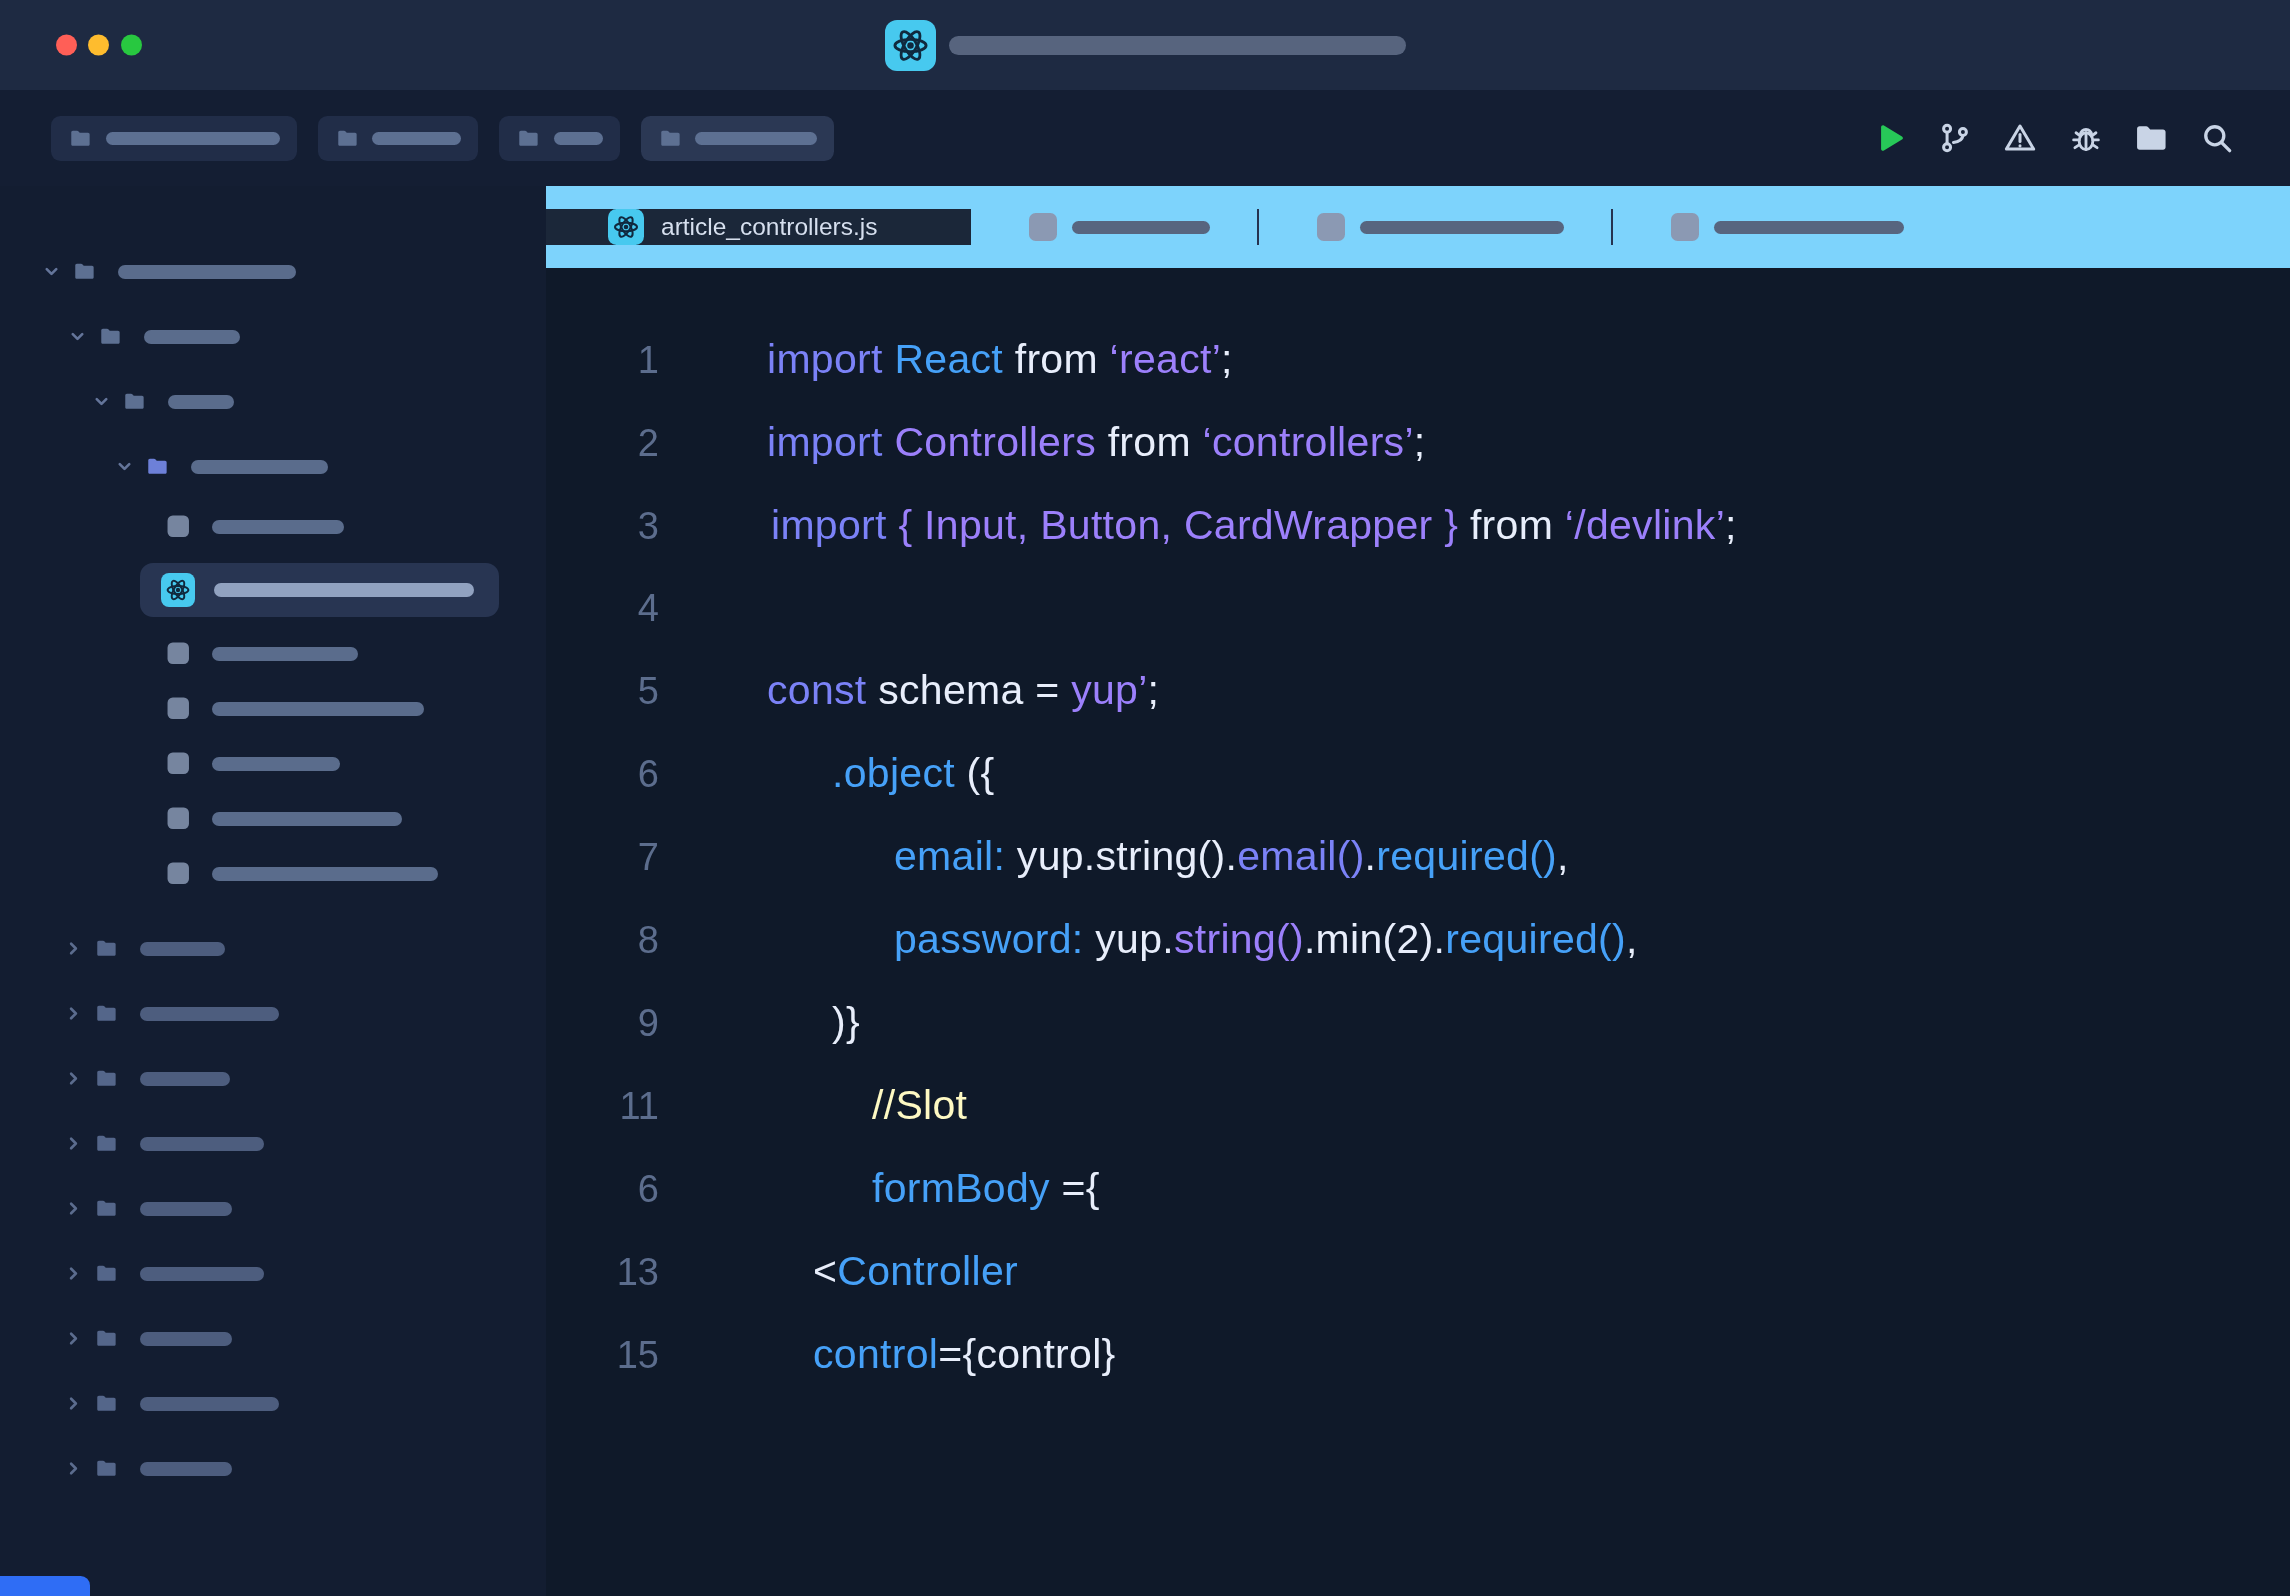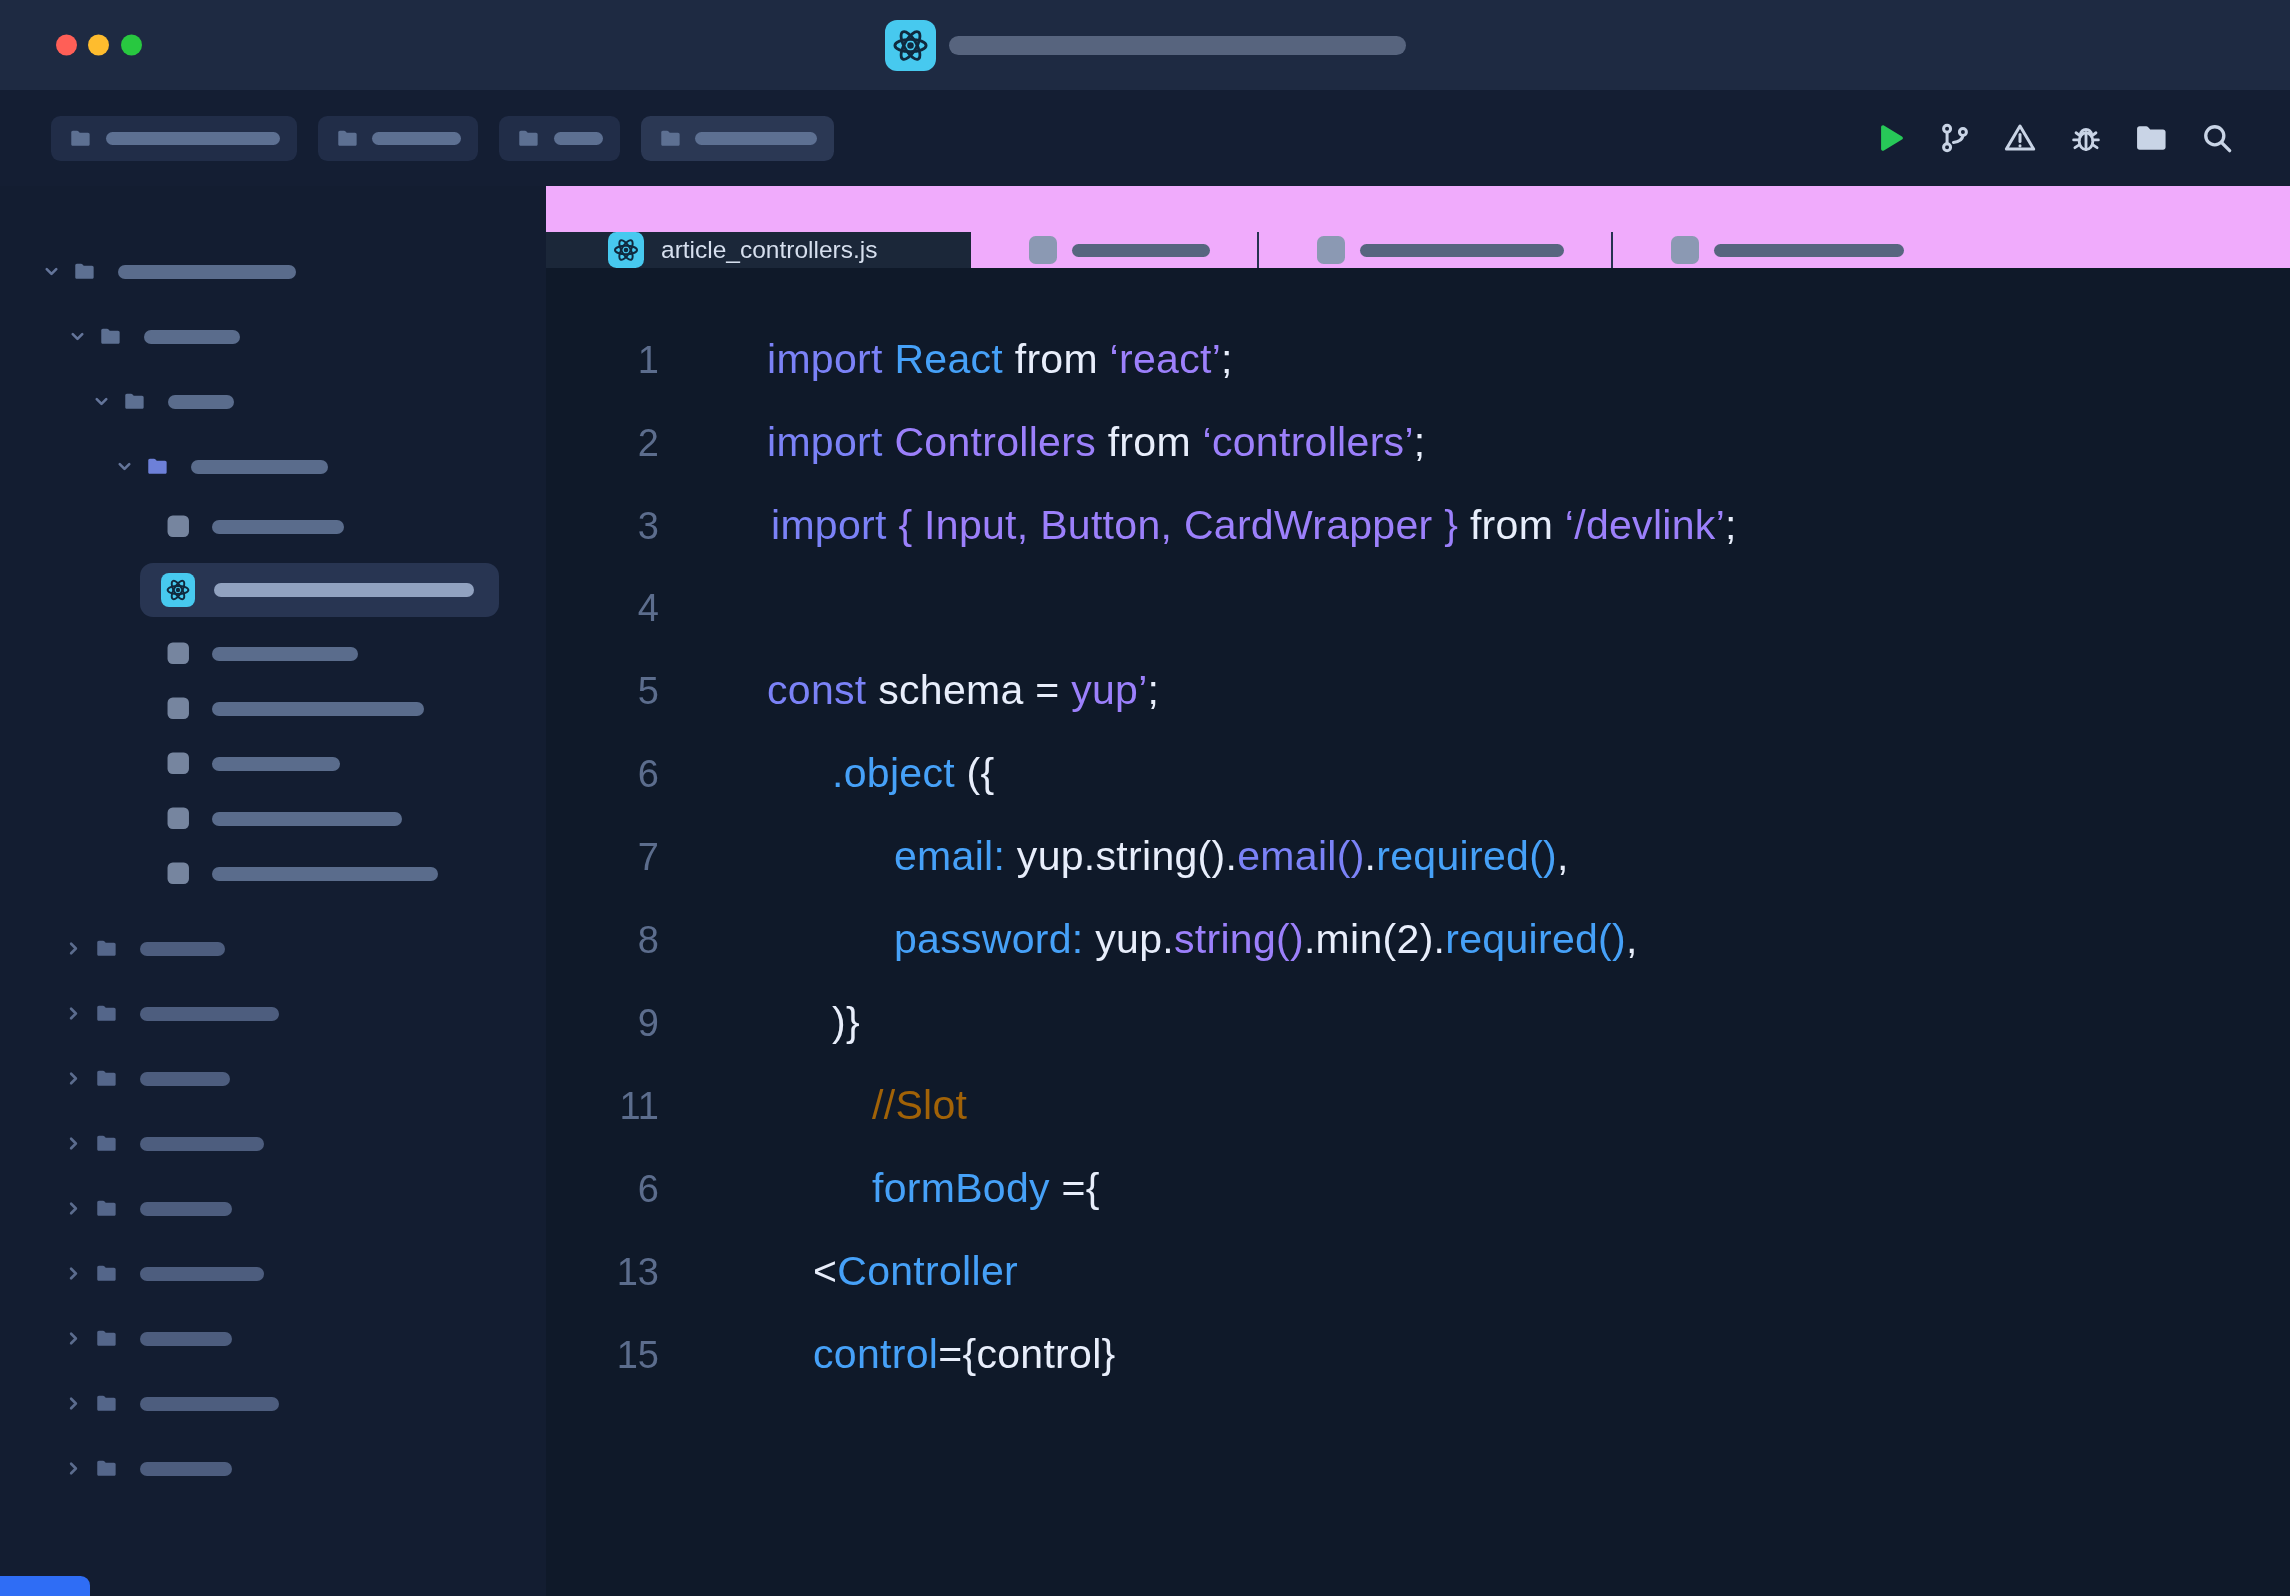--- a/index.html
+++ b/index.html
@@ -43,38 +43,38 @@
   .active-pill .bar { background:#91a2c0; margin-left:19px; }
   .collapsed-group { margin-top:15px; }
   .collapsed-group .tree-row { height:65px; }
   .collapsed-group .chev { color:#5b6c8e; }
   .collapsed-group .fold { color:#54668a; }
   .collapsed-group .bar { background:#4d5d7e; }
   .scroll-indicator { position:absolute; left:0; bottom:0; width:90px; height:21px; background:#2f6df5; border-top-right-radius:9.4px; }
 
   
   .right-col { flex:1; display:flex; flex-direction:column; min-width:0; }
-  .tabbar { height:82px; flex:none; background:#f0abfc; display:flex; align-items:flex-end; }
+  .tabbar { height:82px; flex:none; background:#7dd3fc; display:flex; align-items:center; }
   .tab-active { width:425px; flex:none; background:#1b2739; display:flex; align-items:center; gap:17px; padding-left:62px; }
   .tab-label { font-size:24.5px; color:#d6dfee; white-space:nowrap; }
   .tab-ph { display:flex; align-items:center; padding-left:58px; padding-right:47px; }
   .tab-sq { width:28px; height:28px; border-radius:6.6px; background:#8b99b3; flex:none; }
   .tab-ph .bar { height:13px; background:#57657f; margin-left:15px; }
   .tab-div { width:1.9px; height:36px; background:#263350; align-self:center; flex:none; }
 
   
   .editor { flex:1; background:#0f1929; padding-top:50px; overflow:hidden; }
   .code-row { display:flex; align-items:baseline; }
   .gutter { width:113px; flex:none; text-align:right; font-size:38px; line-height:82px; color:#5c6d8d; }
   .code { font-size:41px; line-height:82px; letter-spacing:0.3px; white-space:pre; }
   .tk-kw { color:#7b82f7; }
   .tk-blue { color:#46a1f8; }
   .tk-purple { color:#9c80fb; }
   .tk-plain { color:#e8eefb; }
-  .tk-comment { color:#a16207; }
+  .tk-comment { color:#fef9c3; }
 
   .icon { display:inline-flex; flex:none; }
   .icon svg { width:100%; height:100%; display:block; }
 </style>
 </head>
 <body>
 
 <div class="app">
 
   <div class="titlebar">

